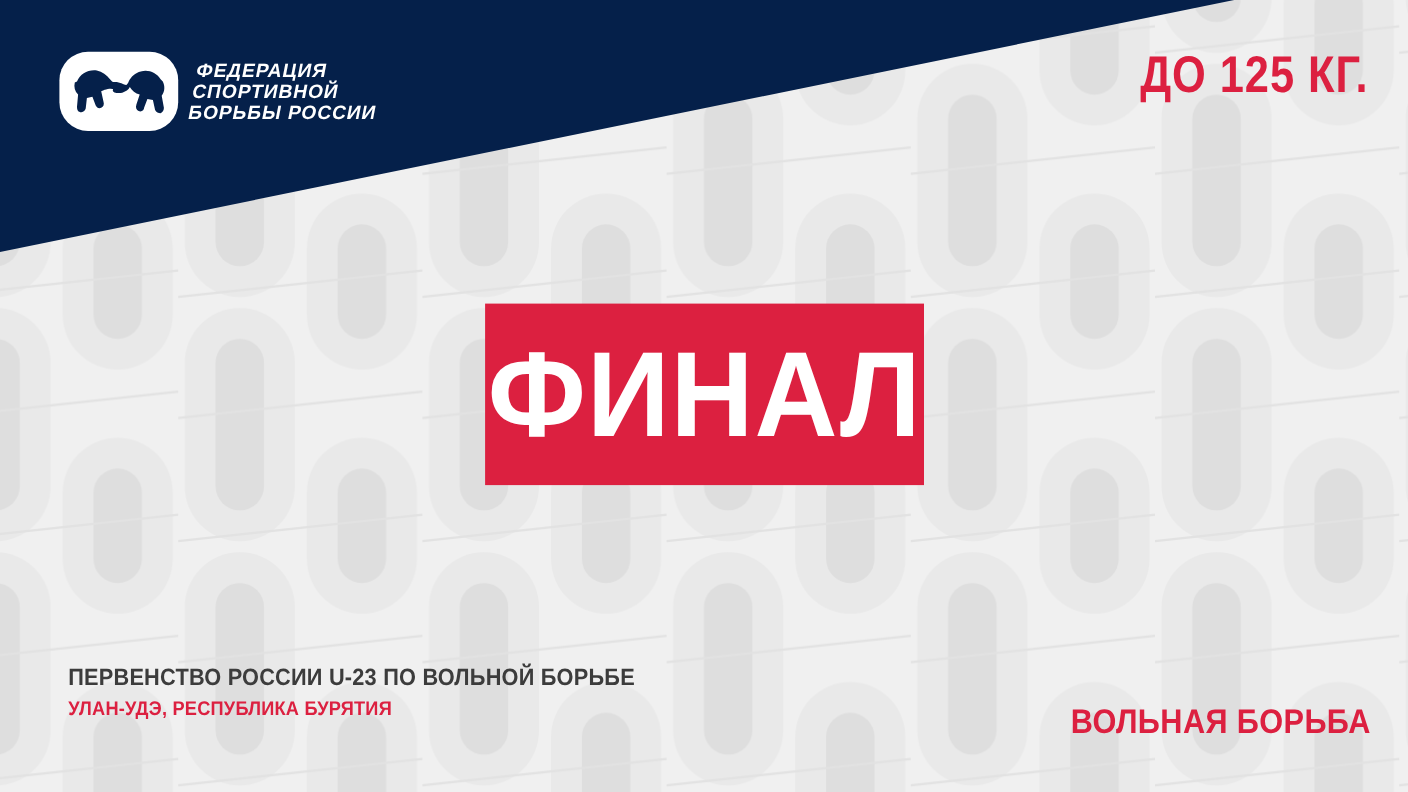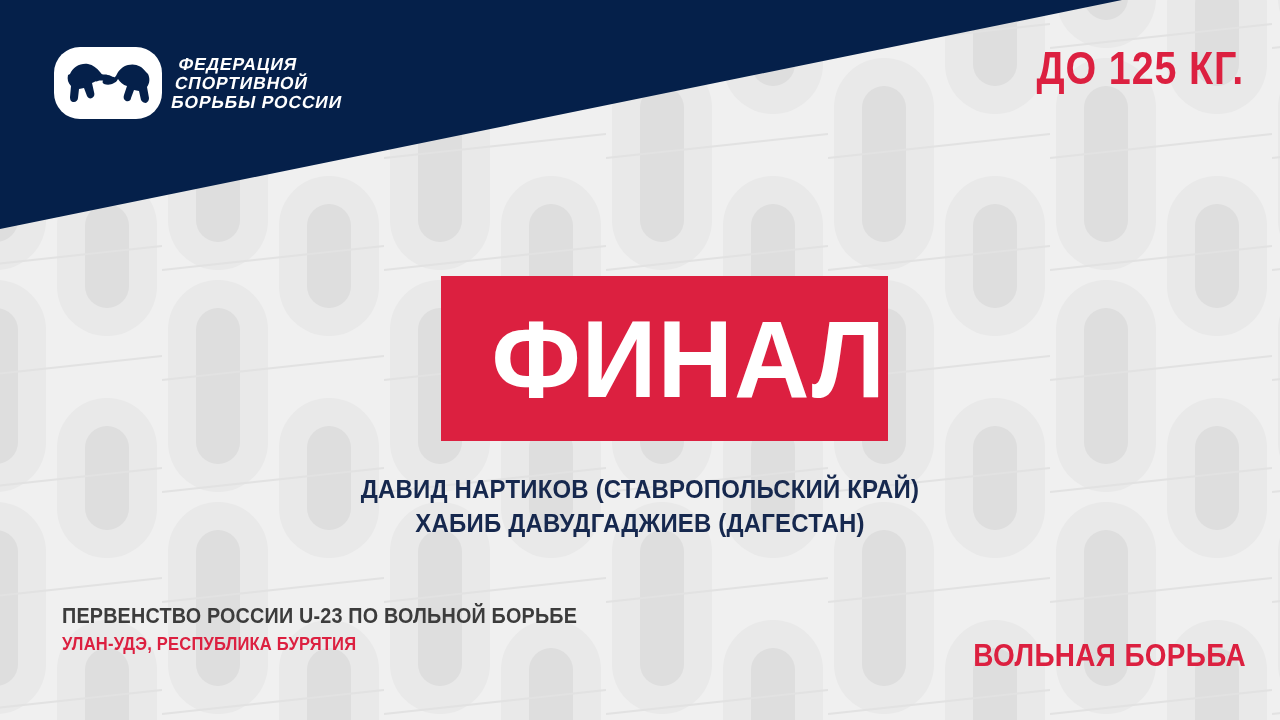--- a/index.html
+++ b/index.html
@@ -102,21 +102,20 @@
   .final-badge {
     position: absolute;
     left: 441px;
     top: 276px;
     width: 399px;
     height: 165px;
     background: #dc2040;
     display: flex;
     align-items: center;
     justify-content: center;
-    padding-left: 48px;
   }
   .final-badge-label {
     color: #ffffff;
     font-size: 110px;
     font-weight: bold;
     line-height: 1;
     letter-spacing: 1px;
     transform: scaleX(0.95);
     white-space: nowrap;
   }
@@ -233,24 +232,20 @@
       <span>БОРЬБЫ РОССИИ</span>
     </div>
   </div>
 
   <div class="weight-class">ДО 125 КГ.</div>
 
   <div class="final-badge">
     <div class="final-badge-label">ФИНАЛ</div>
   </div>
 
-  <div class="athletes">
-    <div class="athlete-line">ДАВИД НАРТИКОВ (СТАВРОПОЛЬСКИЙ КРАЙ)</div>
-    <div class="athlete-line">ХАБИБ ДАВУДГАДЖИЕВ (ДАГЕСТАН)</div>
-  </div>
 
   <div class="event-info">
     <div class="event-title">ПЕРВЕНСТВО РОССИИ U-23 ПО ВОЛЬНОЙ БОРЬБЕ</div>
     <div class="event-location">УЛАН-УДЭ, РЕСПУБЛИКА БУРЯТИЯ</div>
   </div>
 
   <div class="discipline">ВОЛЬНАЯ БОРЬБА</div>
 
 </div>
 

